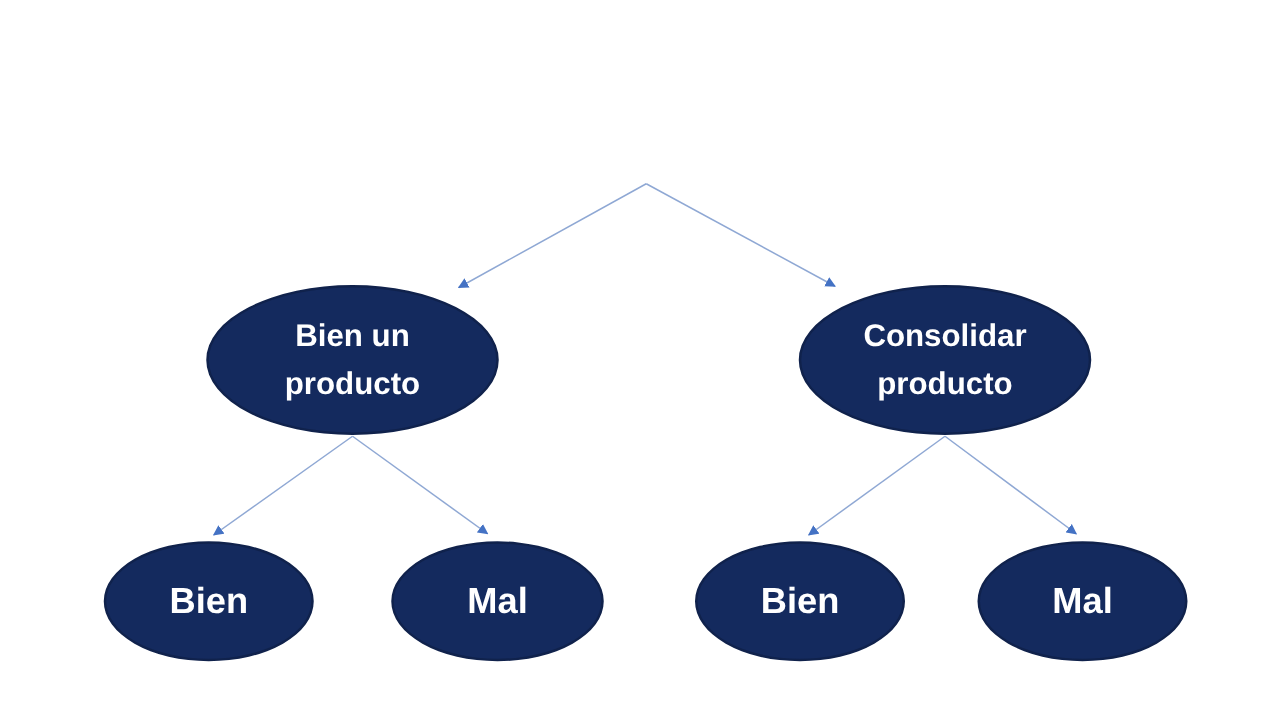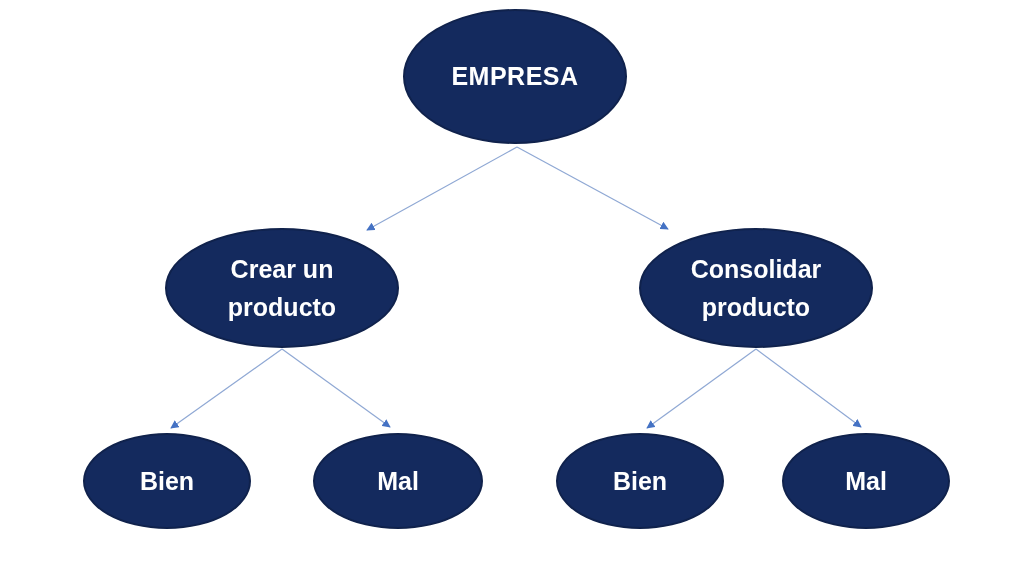--- a/index.html
+++ b/index.html
@@ -52,21 +52,21 @@
     width: 234px; height: 120px;
     top: 228px;
     font-size: 25px;
     line-height: 38px;
   }
   .node-mid-left  { left: 165px; }
   .node-mid-right { left: 639px; justify-content: center; }
   .node-leaf {
     width: 168px; height: 96px;
     top: 433px;
-    font-size: 25px;
+    font-size: 29px;
   }
   .node-leaf-1 { left: 83px; }
   .node-leaf-2 { left: 313px; width: 170px; }
   .node-leaf-3 { left: 556px; }
   .node-leaf-4 { left: 782px; }
   .node .line { display: block; }
 </style>
 </head>
 <body>
 
@@ -79,26 +79,23 @@
       </marker>
     </defs>
     <line class="connector-line" x1="517" y1="147" x2="367" y2="230" marker-end="url(#arrowhead)"></line>
     <line class="connector-line" x1="517" y1="147" x2="668" y2="229" marker-end="url(#arrowhead)"></line>
     <line class="connector-line" x1="282" y1="349" x2="171" y2="428" marker-end="url(#arrowhead)"></line>
     <line class="connector-line" x1="282" y1="349" x2="390" y2="427" marker-end="url(#arrowhead)"></line>
     <line class="connector-line" x1="756" y1="349" x2="647" y2="428" marker-end="url(#arrowhead)"></line>
     <line class="connector-line" x1="756" y1="349" x2="861" y2="427" marker-end="url(#arrowhead)"></line>
   </svg>
 
-  <div class="node node-root">
-    <span class="line">EMPRESA</span>
-  </div>
 
   <div class="node node-mid node-mid-left">
-    <span class="line">Crear un</span>
+    <span class="line">Bien un</span>
     <span class="line">producto</span>
   </div>
 
   <div class="node node-mid node-mid-right">
     <span class="line">Consolidar</span>
     <span class="line">producto</span>
   </div>
 
   <div class="node node-leaf node-leaf-1">
     <span class="line">Bien</span>

